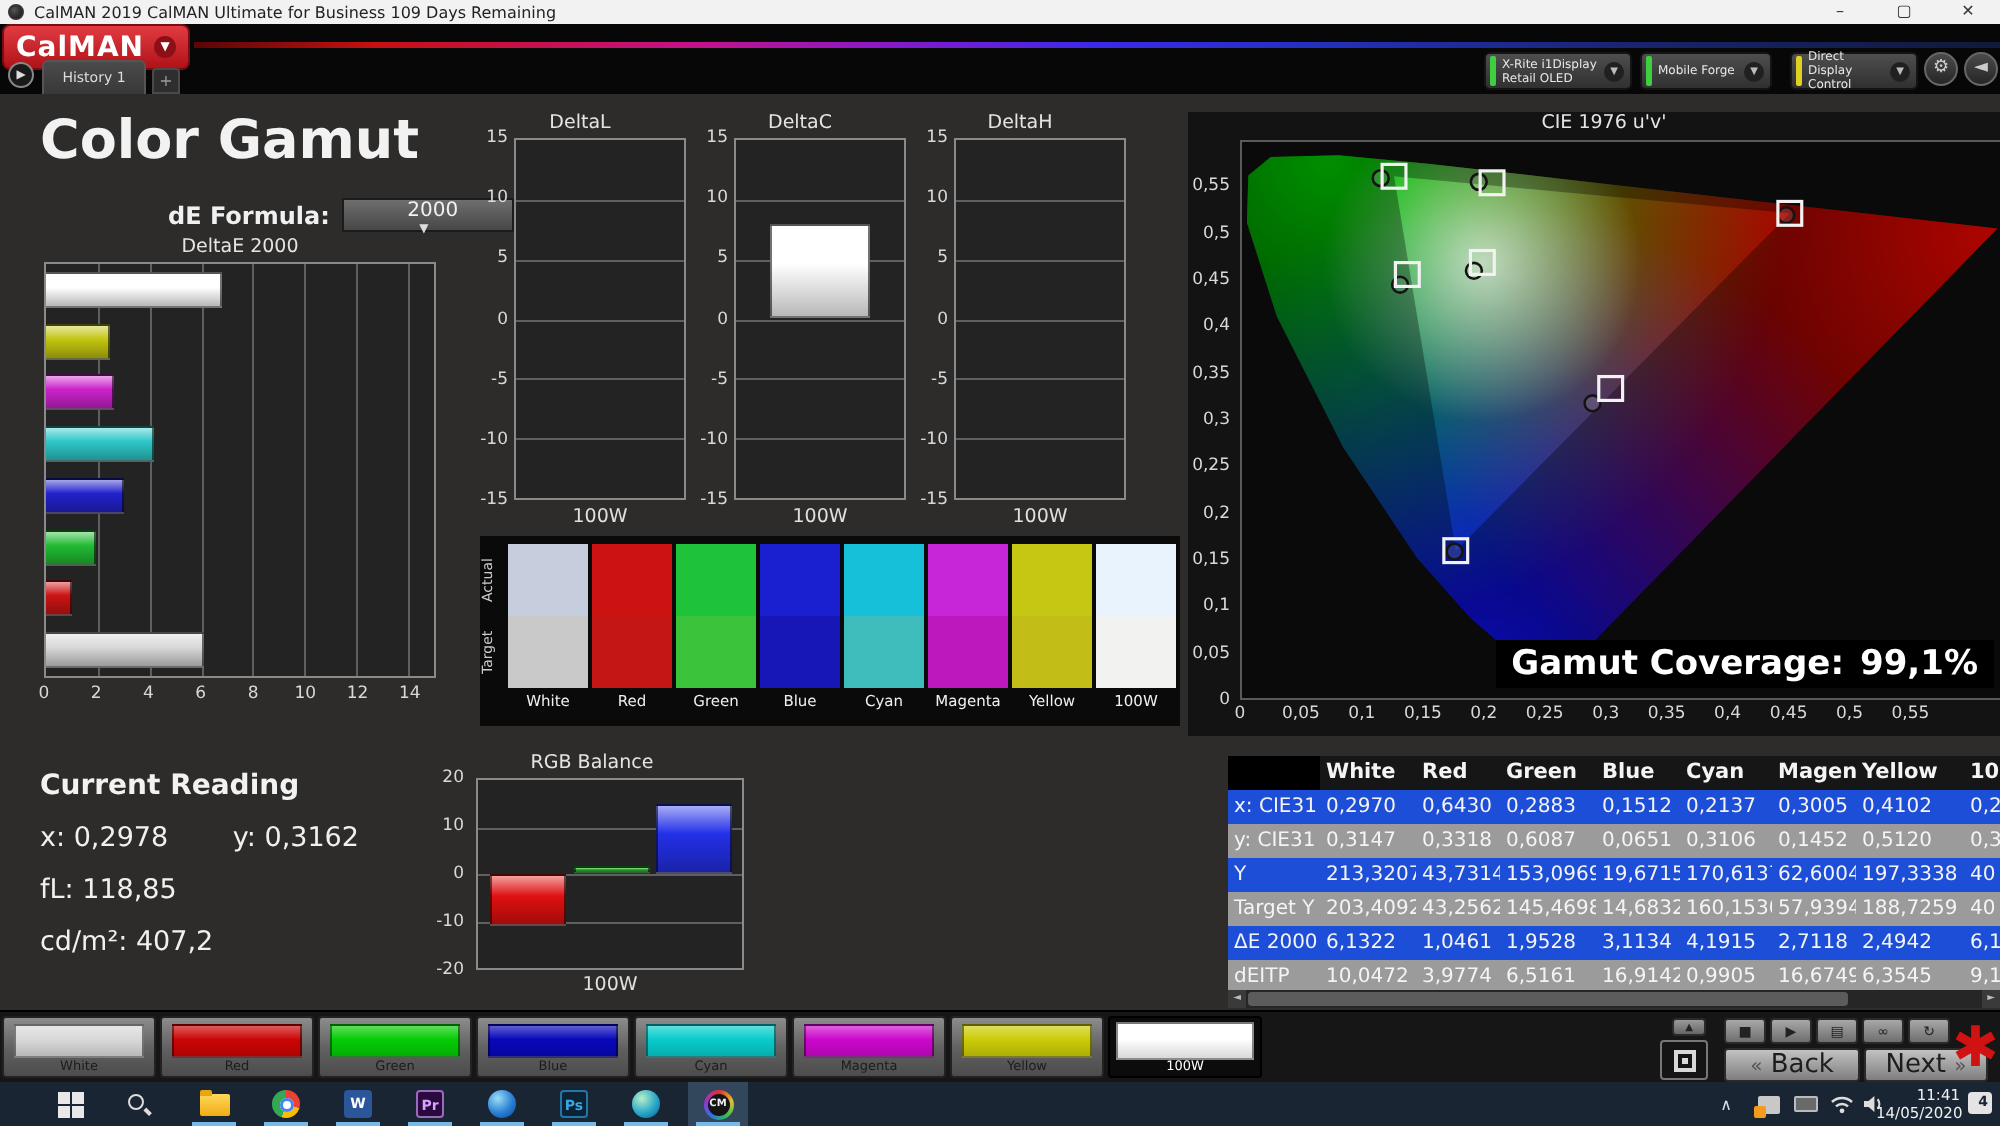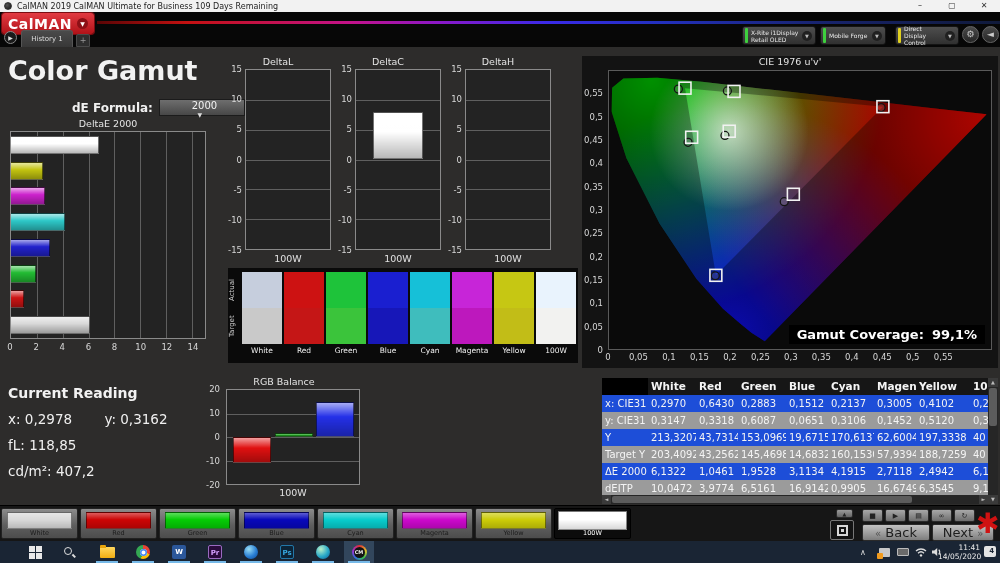--- a/index.html
+++ b/index.html
@@ -40,21 +40,21 @@
   
   #playbtn { position:absolute; left:4px; top:19px; width:13px; height:13px; border-radius:50%;
     background:#1a1a1a; border:1px solid #888; color:#ddd; font-size:6px; line-height:12px; text-align:center; }
   #tab-history { position:absolute; left:21px; top:18px; width:52px; height:17px;
     background:linear-gradient(180deg,#4a4a4a,#383838); border:1px solid #555; border-bottom:none;
     border-radius:3px 3px 0 0; color:#ddd; font-size:7px; text-align:center; line-height:16px; }
   #tab-add { position:absolute; left:76px; top:22px; width:14px; height:13px; background:#2e2e2e;
     border:1px solid #4a4a4a; border-radius:2px 2px 0 0; color:#999; font-size:8px; text-align:center; line-height:12px; }
 
   
-  #main { position:absolute; left:0; top:47px; width:872px; height:458px; background:#2d2c2b; }
+  #main { position:absolute; left:12px; top:47px; width:872px; height:458px; background:#2d2c2b; }
   #page-title { position:absolute; left:8px; top:8px; font-size:27px; font-weight:bold; color:#f2f2f2; }
   #de-formula { position:absolute; left:72px; top:52px; display:flex; align-items:center; }
   #de-formula .lbl { font-size:12px; font-weight:bold; color:#f0f0f0; margin-right:6px; }
   #de-dropdown { width:86px; height:17px; background:linear-gradient(180deg,#6e6e6e,#474747);
     border:1px solid #1b1b1b; display:flex; align-items:center;flex-direction:column; }
   #de-dropdown .val { flex:1; font-size:10px; color:#f2f2f2; padding-left:5px; }
   #de-dropdown .car { font-size:6px; color:#ddd; padding-right:4px; }
 
   .chart-panel { position:absolute; }
   .ct { position:absolute; left:0; right:0; top:0; text-align:center; font-size:9.5px; color:#e4e4e4; }
@@ -90,21 +90,21 @@
   .sw-act,.sw-tgt { width:40px; height:36px; }
   .sw-label { width:40px; text-align:center; font-size:7.5px; color:#f0f0f0; margin-top:2px; }
 
   
   #cie76-panel { left:582px; top:9px; width:416px; height:312px; background:#131313; }
   #cie76-plot { left:26px; top:14px; width:384px; height:280px; background:#0a0a0a; border:1px solid #5a5a5a; }
   #cie76-yticks { position:absolute; left:0; top:14px; width:24px; height:280px; }
   #cie76-yticks .ytick { right:3px; font-size:8.5px; }
   #cie76-xticks { position:absolute; left:26px; top:296px; width:384px; height:12px; }
   #coverage { position:absolute; right:6px; bottom:5px; background:#000; padding:2px 8px;
-    font-size:13px; font-weight:bold; color:#fff; }
+    font-size:17px; font-weight:bold; color:#fff; }
   #coverage .cv-val { margin-left:8px; }
 
   
   #current-reading { position:absolute; left:8px; top:338px; width:190px; }
   #cr-title { font-size:14px; font-weight:bold; color:#f2f2f2; }
   .cr-row { font-size:13.5px; color:#f0f0f0; margin-top:10px; }
   .cr-row .cr2 { display:inline-block; margin-left:28px; }
 
   
   #rgbbal-panel { left:198px; top:329px; width:172px; height:128px; }

